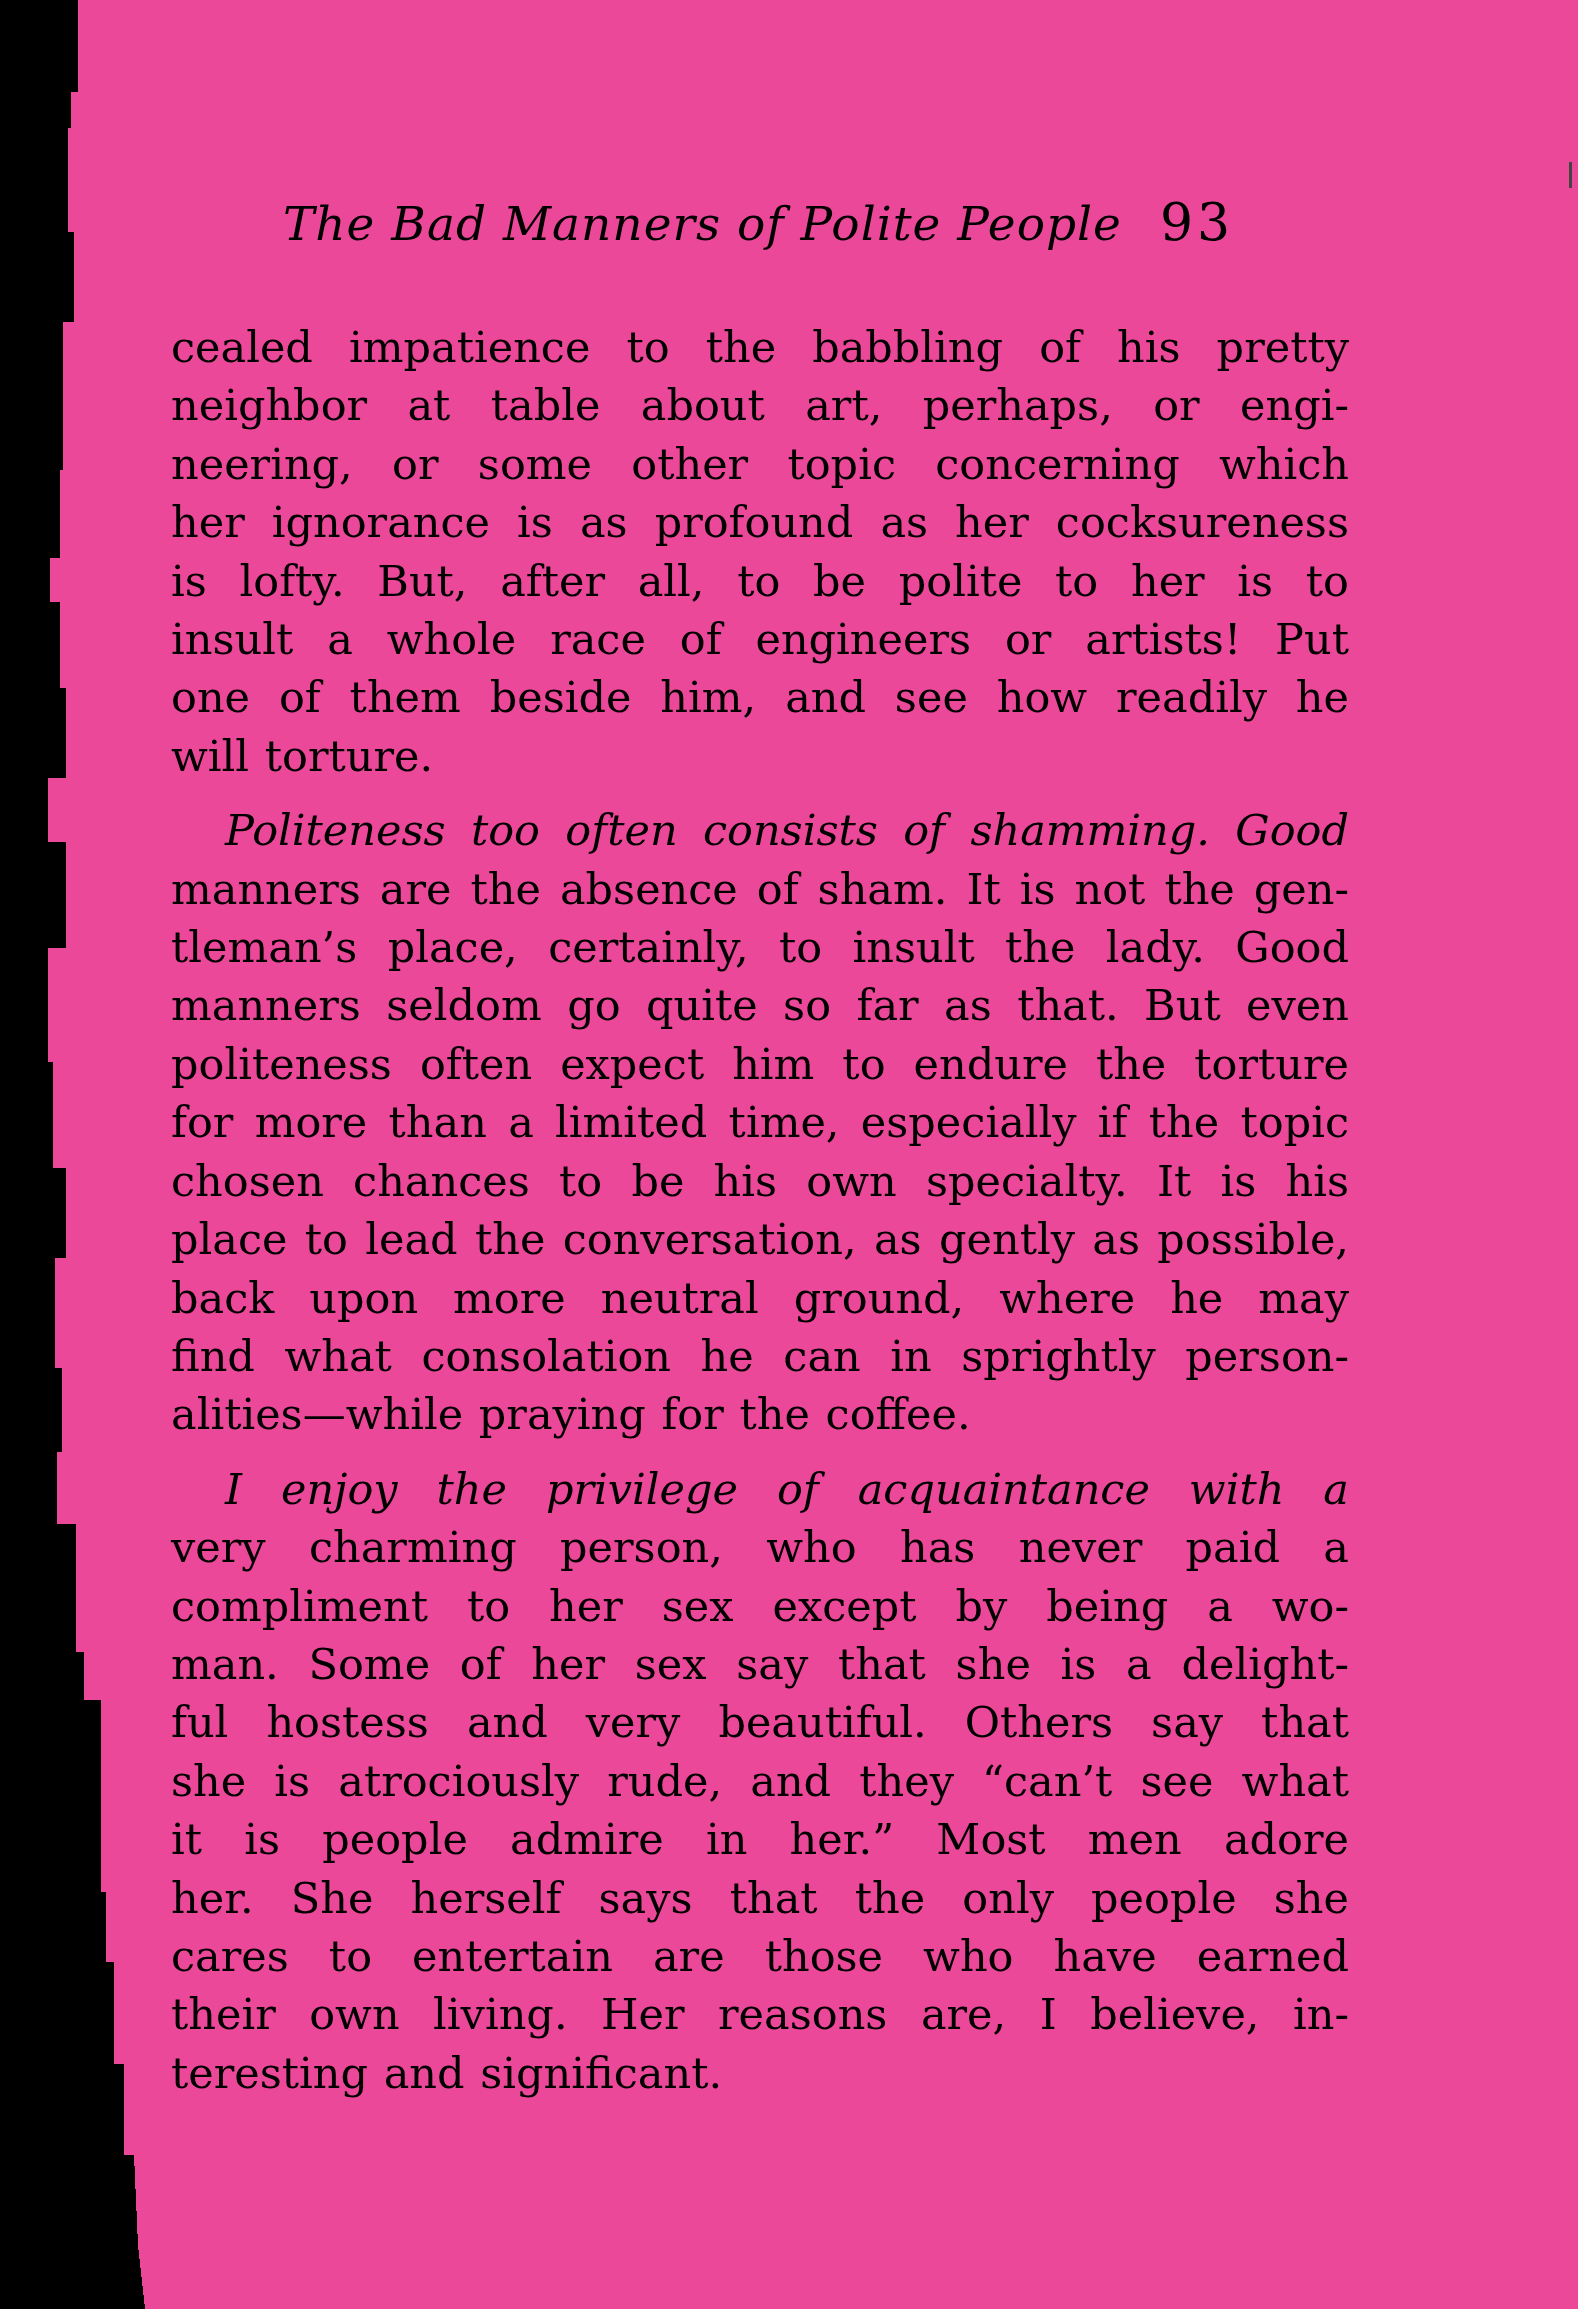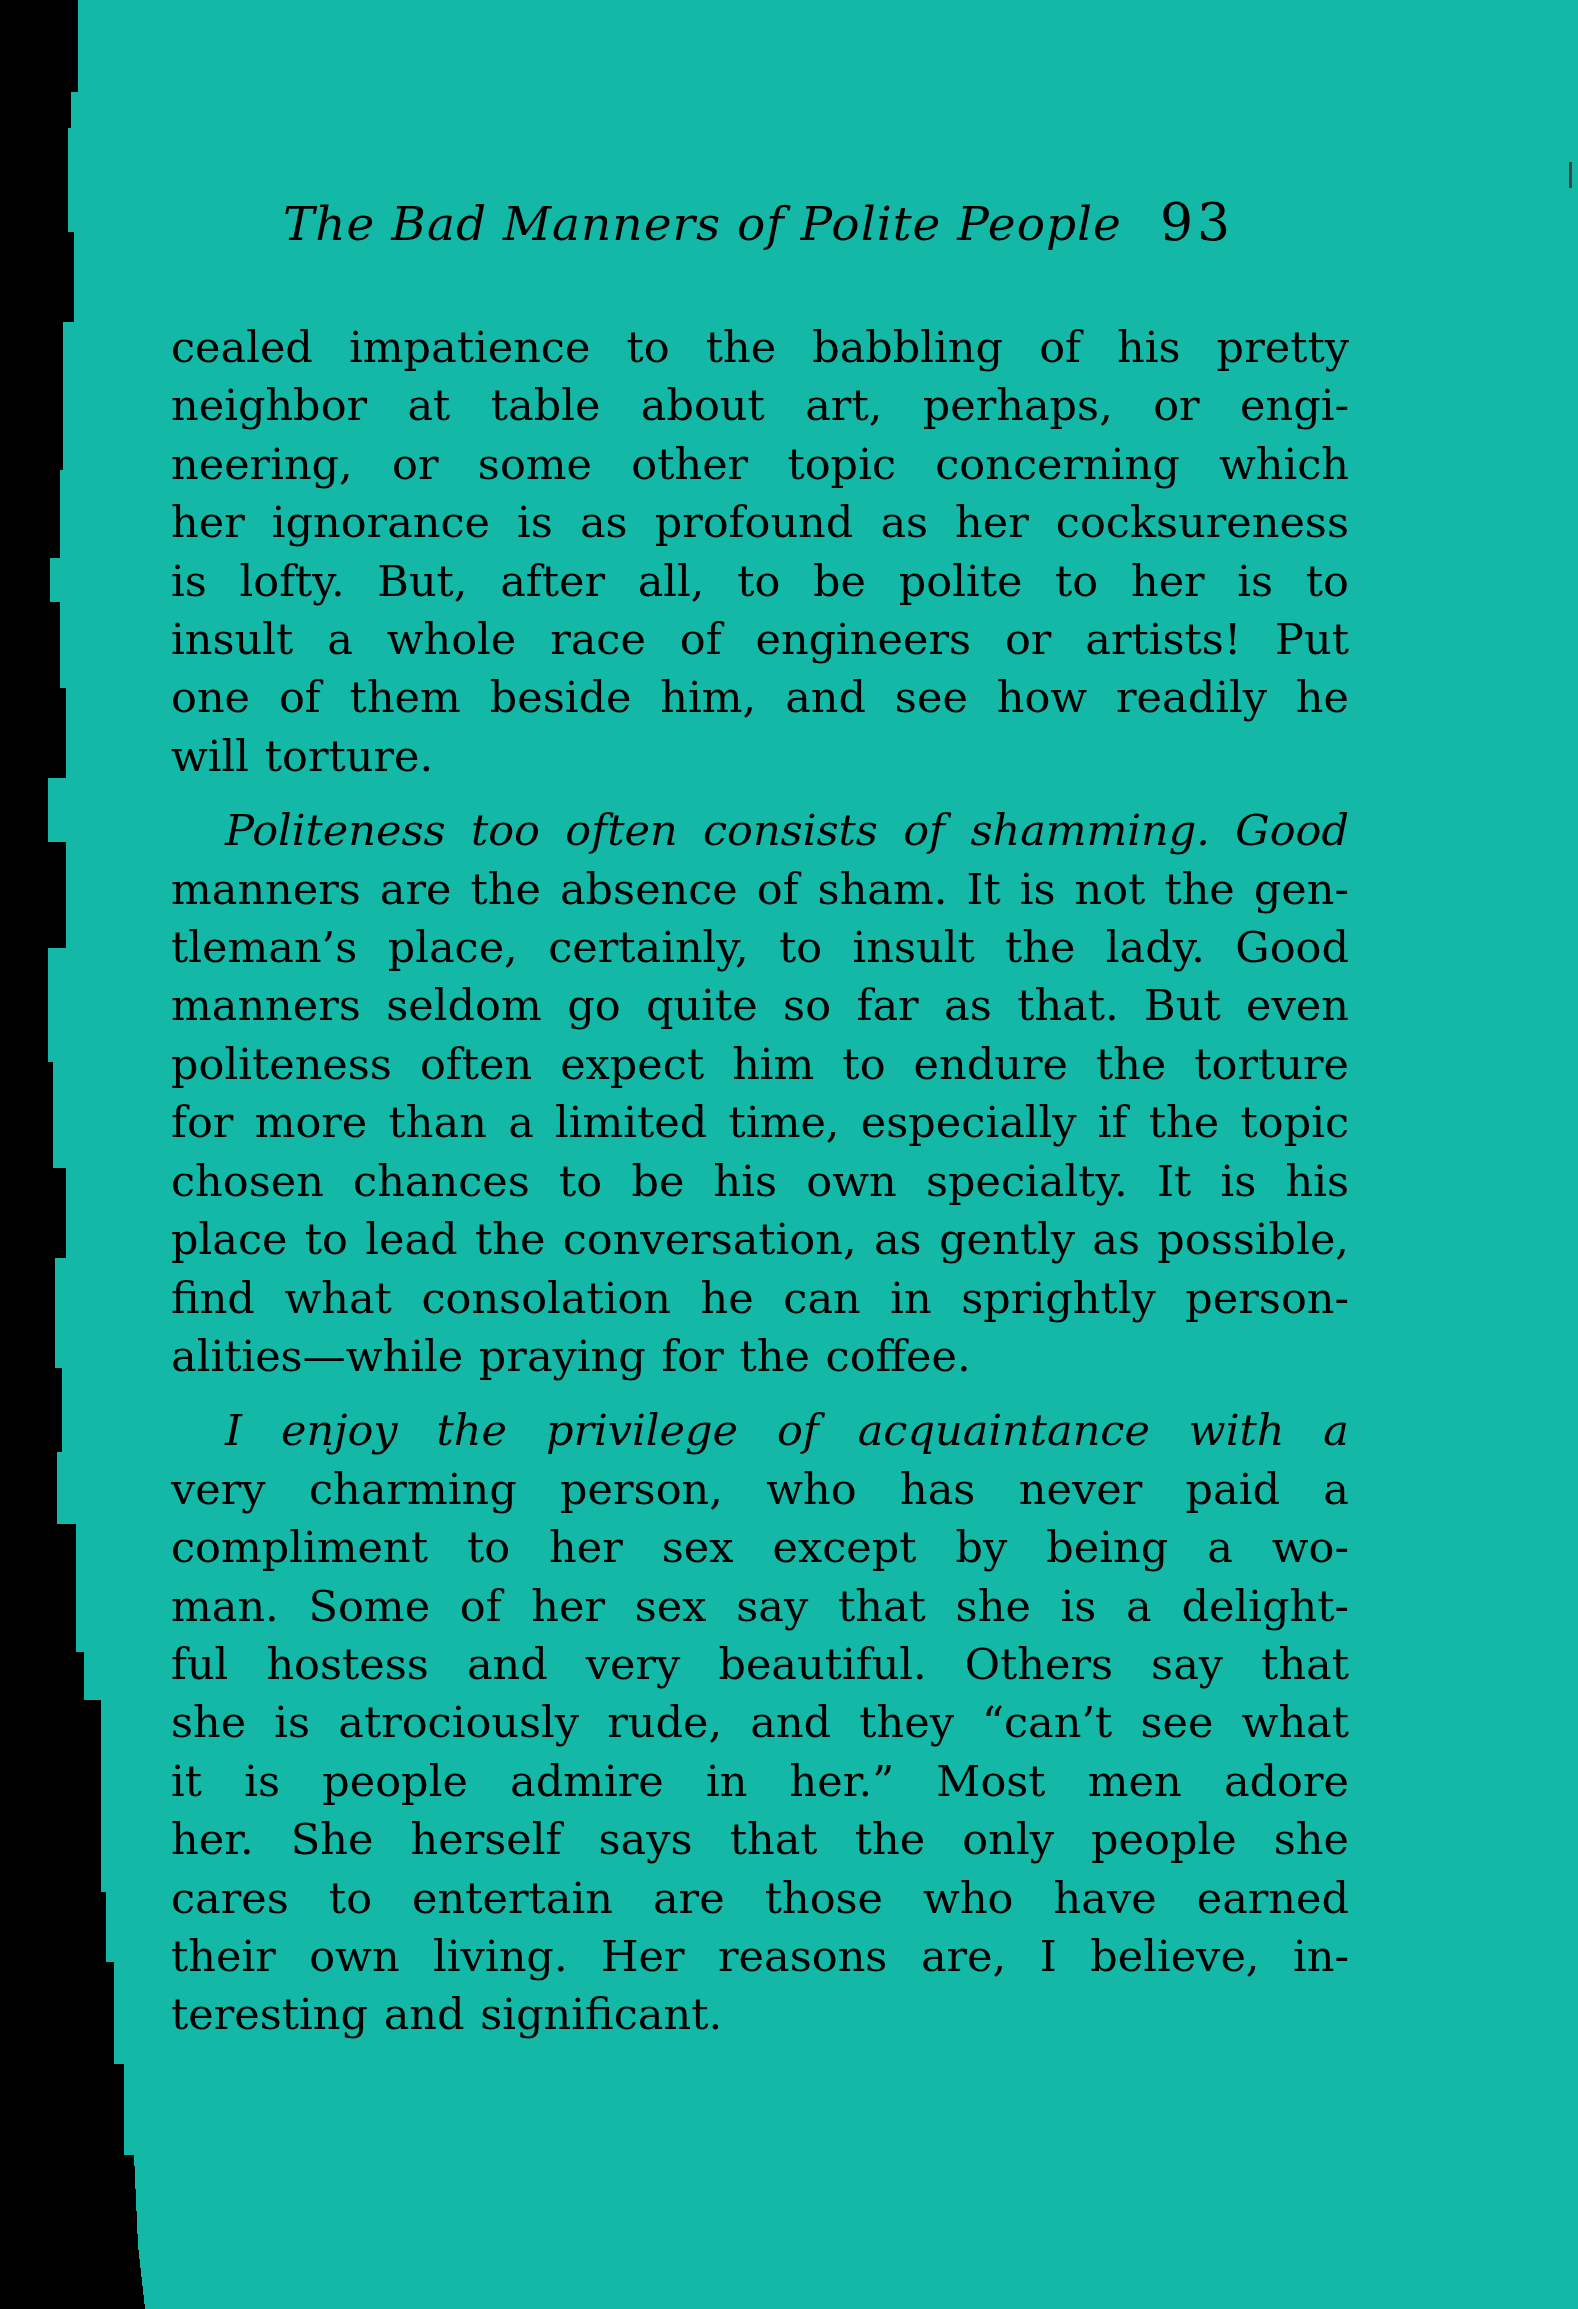--- a/index.html
+++ b/index.html
@@ -4,21 +4,21 @@
 <style>
   html, body {
     margin: 0;
     padding: 0;
     background: #e8e8e8;
   }
   .page {
     position: relative;
     width: 1578px;
     height: 2309px;
-    background: #14b8a6;
+    background: #ec4899;
     overflow: hidden;
     font-family: "DejaVu Serif", "Liberation Serif", serif;
     color: #000000;
   }
   .binding-edge {
     position: absolute;
     left: 0;
     top: 0;
     width: 160px;
     height: 2309px;
@@ -98,20 +98,21 @@
       </div>
       <div class="paragraph">
         <div class="line indent">Politeness too often consists of shamming.  Good</div>
         <div class="line">manners are the absence of sham.  It is not the gen-</div>
         <div class="line">tleman’s place, certainly, to insult the lady.  Good</div>
         <div class="line">manners seldom go quite so far as that.  But even</div>
         <div class="line">politeness often expect him to endure the torture</div>
         <div class="line">for more than a limited time, especially if the topic</div>
         <div class="line">chosen chances to be his own specialty.  It is his</div>
         <div class="line">place to lead the conversation, as gently as possible,</div>
+        <div class="line">back upon more neutral ground, where he may</div>
         <div class="line">find what consolation he can in sprightly person-</div>
         <div class="line last">alities—while praying for the coffee.</div>
       </div>
       <div class="paragraph">
         <div class="line indent">I enjoy the privilege of acquaintance with a</div>
         <div class="line">very charming person, who has never paid a</div>
         <div class="line">compliment to her sex except by being a wo-</div>
         <div class="line">man.  Some of her sex say that she is a delight-</div>
         <div class="line">ful hostess and very beautiful.  Others say that</div>
         <div class="line">she is atrociously rude, and they “can’t see what</div>

